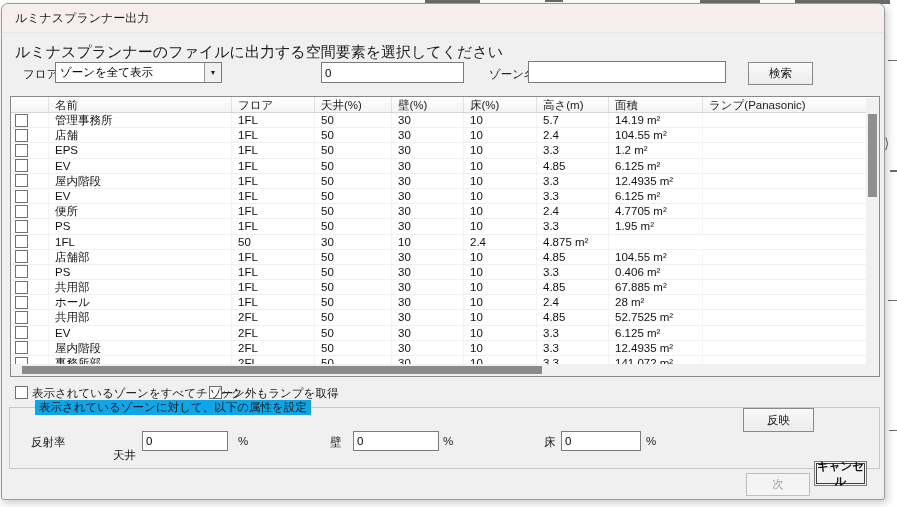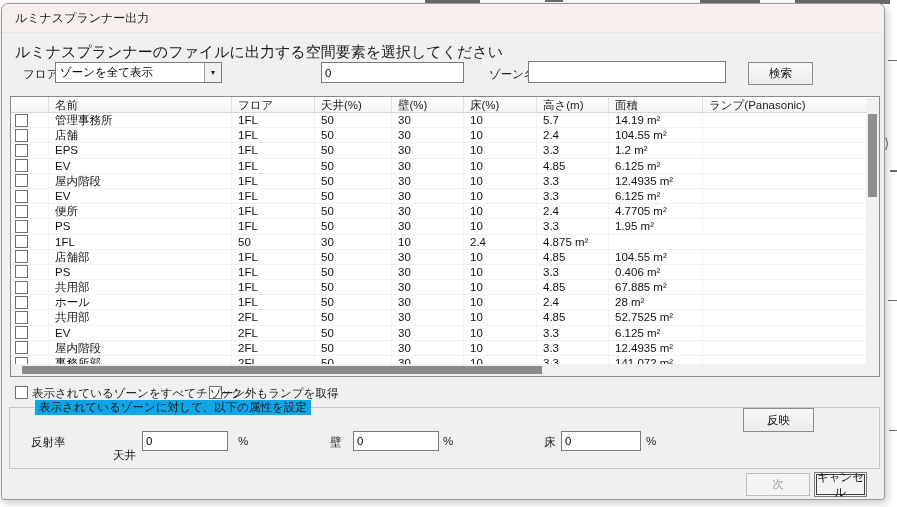--- a/index.html
+++ b/index.html
@@ -388,16 +388,16 @@
     <span class="lbl abs" style="left:236px; top:431px;">%</span>
     <span class="lbl abs" style="left:328px; top:431px;">壁</span>
     <input class="tbox abs" style="left: 351px; top: 427px; width: 86px; height: 20px;" value="0">
     <span class="lbl abs" style="left:441px; top:431px;">%</span>
     <span class="lbl abs" style="left:542px; top:431px;">床</span>
     <input class="tbox abs" style="left: 559px; top: 427px; width: 80px; height: 20px;" value="0">
     <span class="lbl abs" style="left:644px; top:431px;">%</span>
     <div class="btn abs" style="left:741px; top:404px; width:71px; height:24px;">反映</div>
 
     <div class="btn btn-disabled abs" style="left:744px; top:469px; width:64px; height:23px;">次</div>
-    <div class="btn btn-default abs" style="left:812px; top:468px; width:53px; height:25px;">キャンセル</div>
+    <div class="btn btn-default abs" style="left:812px; top:457px; width:53px; height:25px;font-weight:bold;">キャンセル</div>
 
   </div>
 </div>
 
 </body></html>

